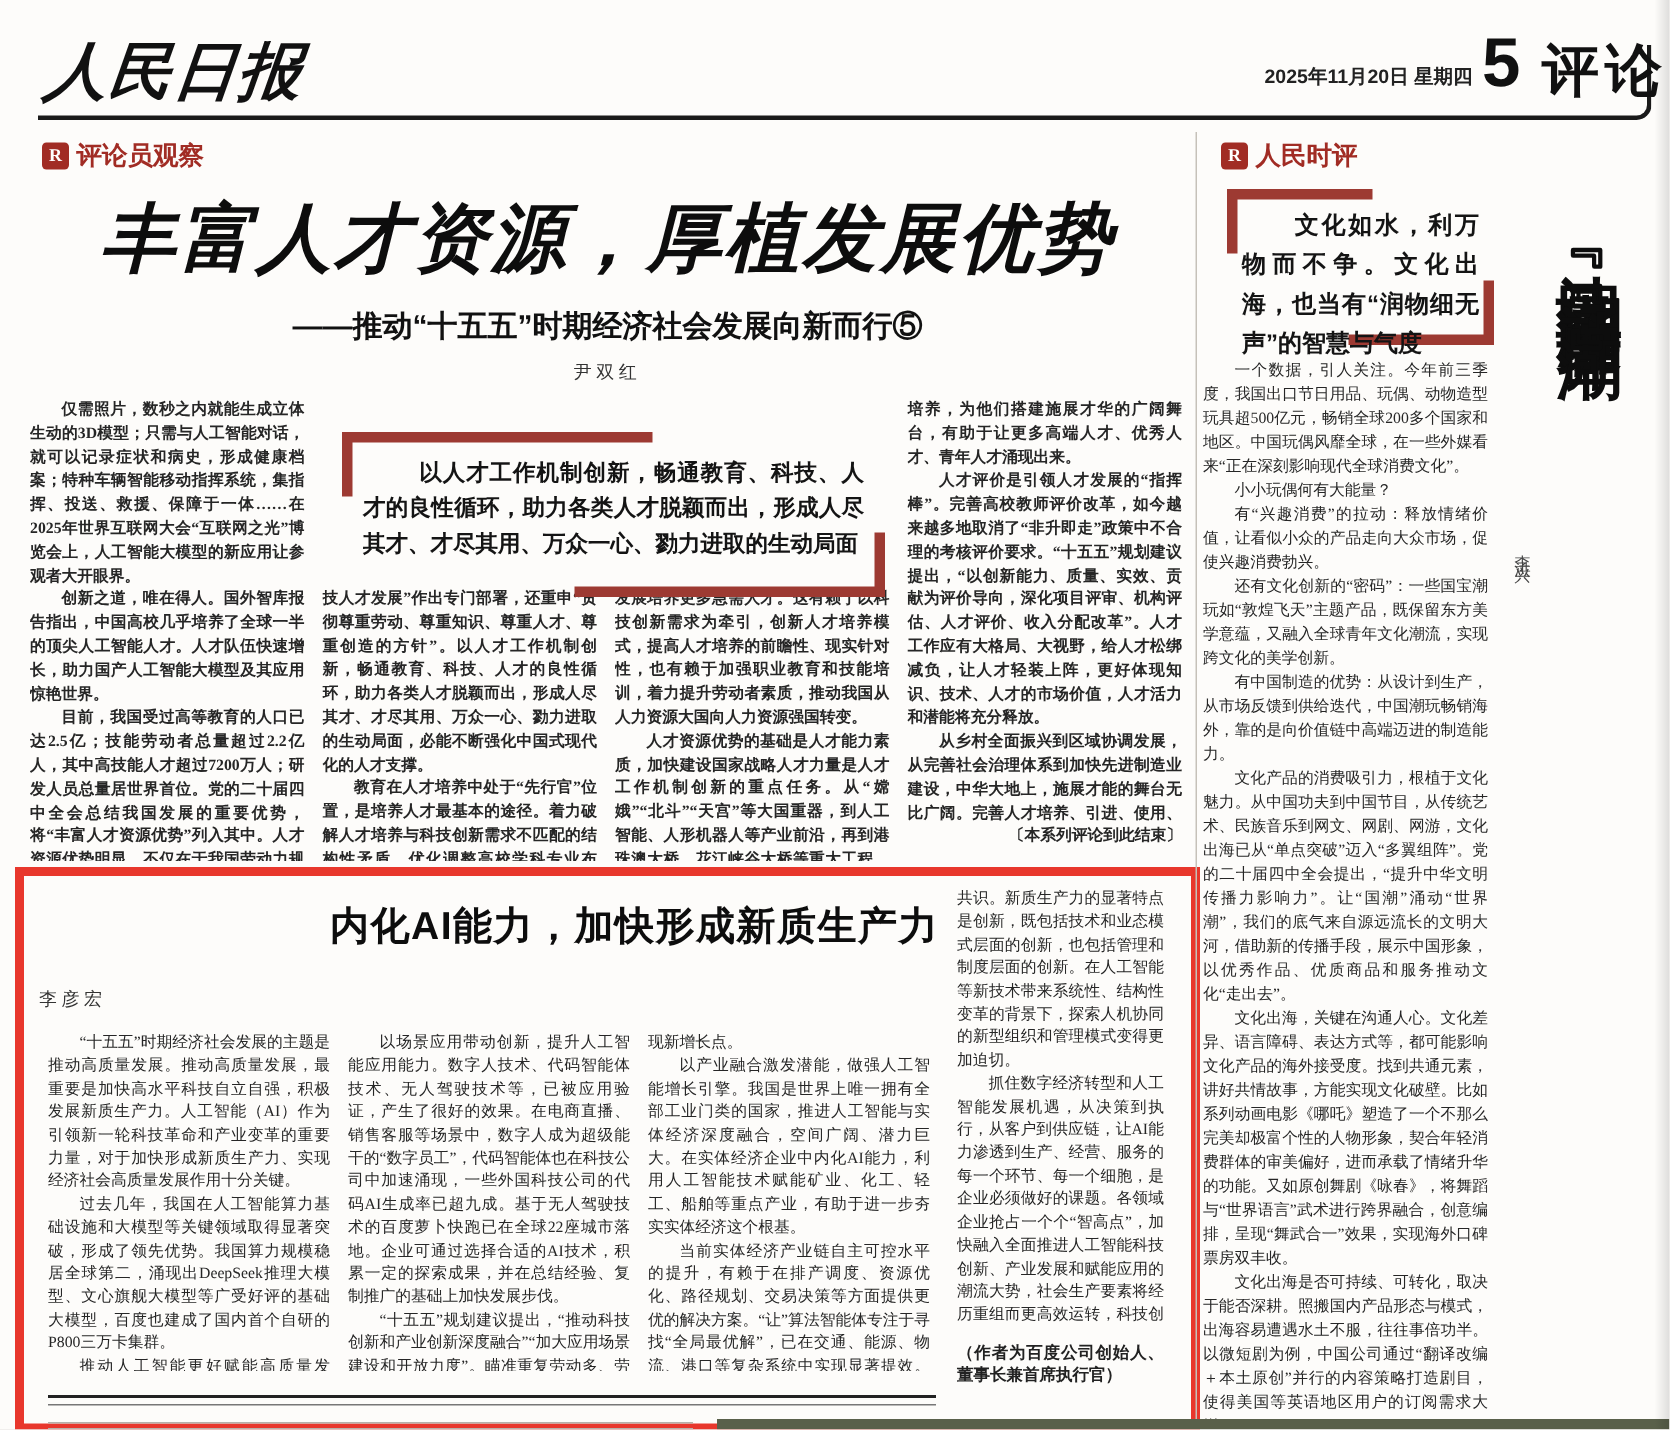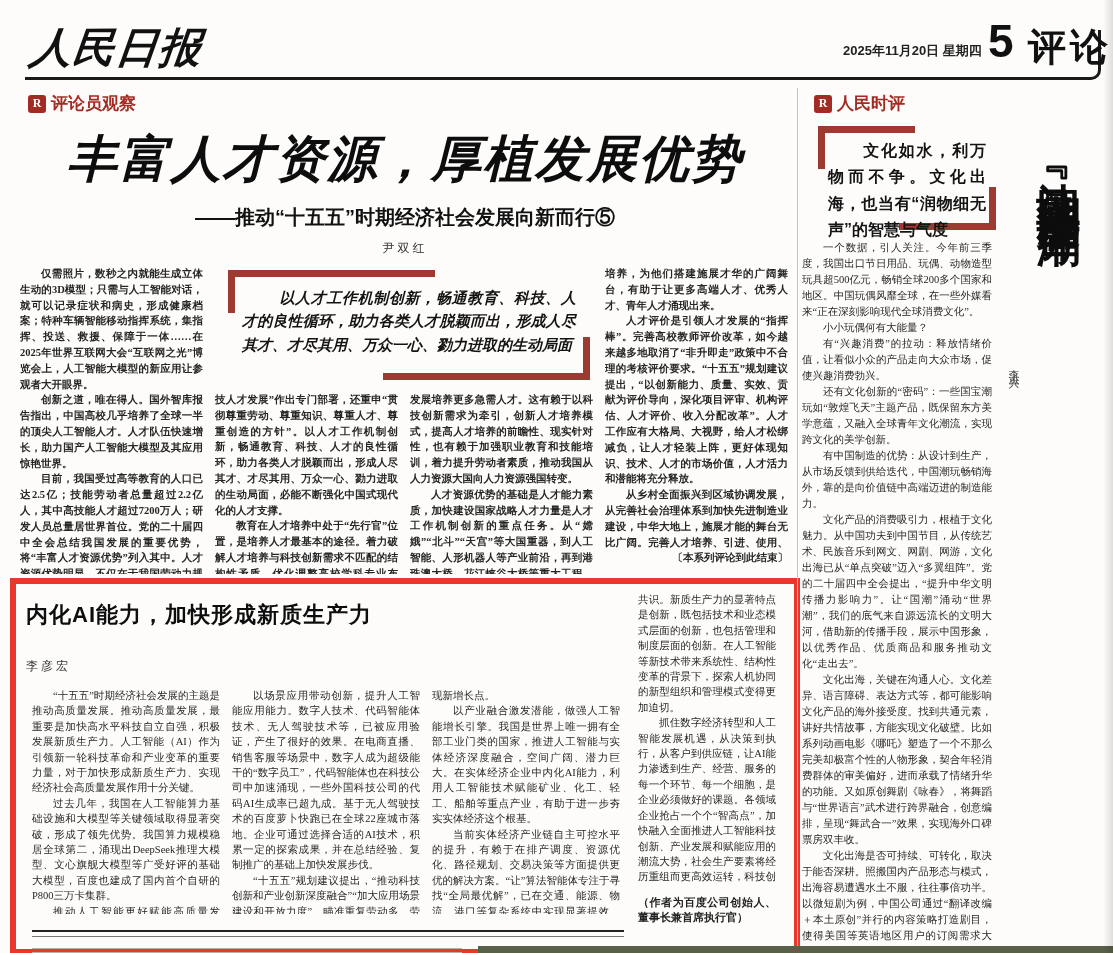--- a/index.html
+++ b/index.html
@@ -42,22 +42,22 @@
   .pullquote{position:absolute;}
   .pullquote .qtext{position:relative;z-index:2;font-family:"Liberation Sans",sans-serif;
         font-weight:bold;color:#141414;text-align:justify;}
   .bracket-tl{position:absolute;top:0;left:0;height:36px;border-top:7px solid #9d3a32;
         border-left:7px solid #9d3a32;z-index:1;}
   .bracket-br{position:absolute;bottom:0;right:0;height:36px;border-bottom:7px solid #9d3a32;
         border-right:7px solid #9d3a32;z-index:1;}
   
   .red-box{position:absolute;left:10px;top:578px;width:778px;height:365px;
         border:6px solid #e8372c;background:rgba(255,255,255,0.0);}
-  .headline2{position:absolute;left:10px;top:16px;width:600px;text-align:left;
-        font-family:"Liberation Sans",sans-serif;font-size:22px;font-weight:900;
+  .headline2{position:absolute;left:10px;top:16px;width:600px;text-align:right;
+        font-family:"Liberation Sans",sans-serif;font-size:26px;font-weight:900;
         letter-spacing:1px;color:#0d0d0d;white-space:nowrap;}
   .author2{position:absolute;left:10px;top:74px;width:600px;
         font-size:12px;color:#333;letter-spacing:3px;}
   .redbox-col{position:absolute;overflow:hidden;font-size:10.5px;line-height:15.4px;color:#262626;}
   .byline-note{position:absolute;left:622px;bottom:24px;width:138px;font-size:11px;
         line-height:15px;font-weight:bold;color:#222;text-align:justify;}
   .dbl-line{position:absolute;left:16px;bottom:12px;width:592px;height:4px;
         border-top:2px solid #222;border-bottom:1px solid #777;}
   
   .v-divider{position:absolute;left:797px;top:88px;width:1px;height:860px;background:#c6c1b9;}
@@ -89,21 +89,21 @@
 
   <div class="sec-label" style="left:28px;top:92px;">
     <span class="chip">R</span>
     <span>评论员观察</span>
   </div>
 
   <div class="headline1">丰富人才资源，厚植发展优势</div>
   <div class="subhead1">——推动“十五五”时期经济社会发展向新而行⑤</div>
   <div class="author1">尹双红</div>
 
-  <div class="pullquote" style="left:228px;top:270px;width:362px;height:110px;font-style:italic;">
+  <div class="pullquote" style="left:228px;top:288px;width:362px;height:110px;">
     <div class="bracket-tl" style="width:200px;"></div>
     <div class="bracket-br" style="width:200px;"></div>
     <div class="qtext" style="font-size:15px;line-height:1.55;padding:16px 14px 0 14px;text-indent:2.5em;">以人才工作机制创新，畅通教育、科技、人才的良性循环，助力各类人才脱颖而出，形成人尽其才、才尽其用、万众一心、勠力进取的生动局面</div>
   </div>
 
   <div class="bodycol" style="left:20px;top:266px;width:183px;height:308px;">
       <p class="para">仅需照片，数秒之内就能生成立体生动的3D模型；只需与人工智能对话，就可以记录症状和病史，形成健康档案；特种车辆智能移动指挥系统，集指挥、投送、救援、保障于一体……在2025年世界互联网大会“互联网之光”博览会上，人工智能大模型的新应用让参观者大开眼界。</p>
       <p class="para">创新之道，唯在得人。国外智库报告指出，中国高校几乎培养了全球一半的顶尖人工智能人才。人才队伍快速增长，助力国产人工智能大模型及其应用惊艳世界。</p>
       <p class="para">目前，我国受过高等教育的人口已达2.5亿；技能劳动者总量超过2.2亿人，其中高技能人才超过7200万人；研发人员总量居世界首位。党的二十届四中全会总结我国发展的重要优势，将“丰富人才资源优势”列入其中。人才资源优势明显，不仅在于我国劳动力规模庞大，更在于人才队伍结构合理、素质优良持续跃升。</p>
     </div>

